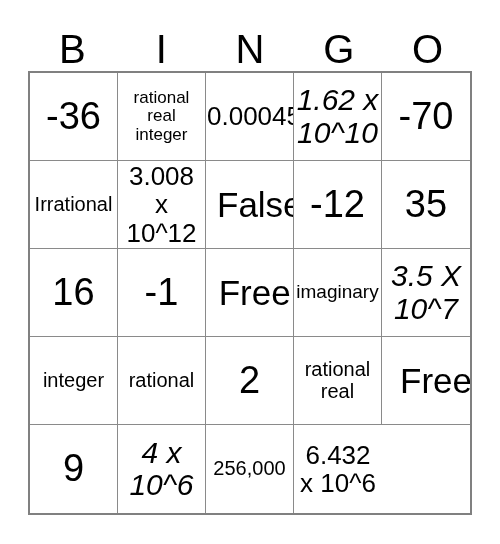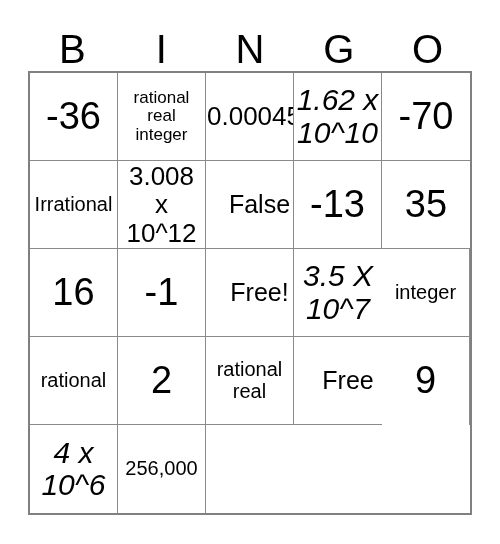--- a/index.html
+++ b/index.html
@@ -78,21 +78,21 @@
   .cell-text {
     display: block;
     width: 100%;
     line-height: 1.08;
     white-space: pre-line;
     color: #000000;
   }
 
   
   .fs-xxl  { font-size: 38px; }
-  .fs-xl   { font-size: 25px; margin-left: 20px; }
+  .fs-xl   { font-size: 35px; margin-left: 20px; }
   .fs-lg   { font-size: 30px; font-style: italic; }
   .fs-md   { font-size: 26px; }
   .fs-sm   { font-size: 20px; }
   .fs-xs   { font-size: 19px; }
   .fs-xxs  { font-size: 17px; }
 </style>
 </head>
 <body>
 
 <div id="bingo-card">
@@ -128,33 +128,36 @@
         <span class="cell-text fs-sm">Irrational</span>
       </div>
       <div class="cell">
         <span class="cell-text fs-md">3.008 x
 10^12</span>
       </div>
       <div class="cell">
         <span class="cell-text fs-xl">False</span>
       </div>
       <div class="cell">
-        <span class="cell-text fs-xxl">-13</span>
+        <span class="cell-text fs-xxl">-12</span>
       </div>
       <div class="cell last-col">
         <span class="cell-text fs-xxl">35</span>
       </div>
       <div class="cell">
         <span class="cell-text fs-xxl">16</span>
       </div>
       <div class="cell">
         <span class="cell-text fs-xxl">-1</span>
       </div>
       <div class="cell">
         <span class="cell-text fs-xl">Free!</span>
+      </div>
+      <div class="cell">
+        <span class="cell-text fs-xs">imaginary</span>
       </div>
       <div class="cell last-col">
         <span class="cell-text fs-lg">3.5 X
 10^7</span>
       </div>
       <div class="cell">
         <span class="cell-text fs-sm">integer</span>
       </div>
       <div class="cell">
         <span class="cell-text fs-sm">rational</span>
@@ -172,15 +175,19 @@
       <div class="cell last-row">
         <span class="cell-text fs-xxl">9</span>
       </div>
       <div class="cell last-row">
         <span class="cell-text fs-lg">4 x
 10^6</span>
       </div>
       <div class="cell last-row">
         <span class="cell-text fs-sm">256,000</span>
       </div>
+      <div class="cell last-col last-row">
+        <span class="cell-text fs-md">6.432
+x 10^6</span>
+      </div>
     </div>
 
 </div>
 
 </body></html>

